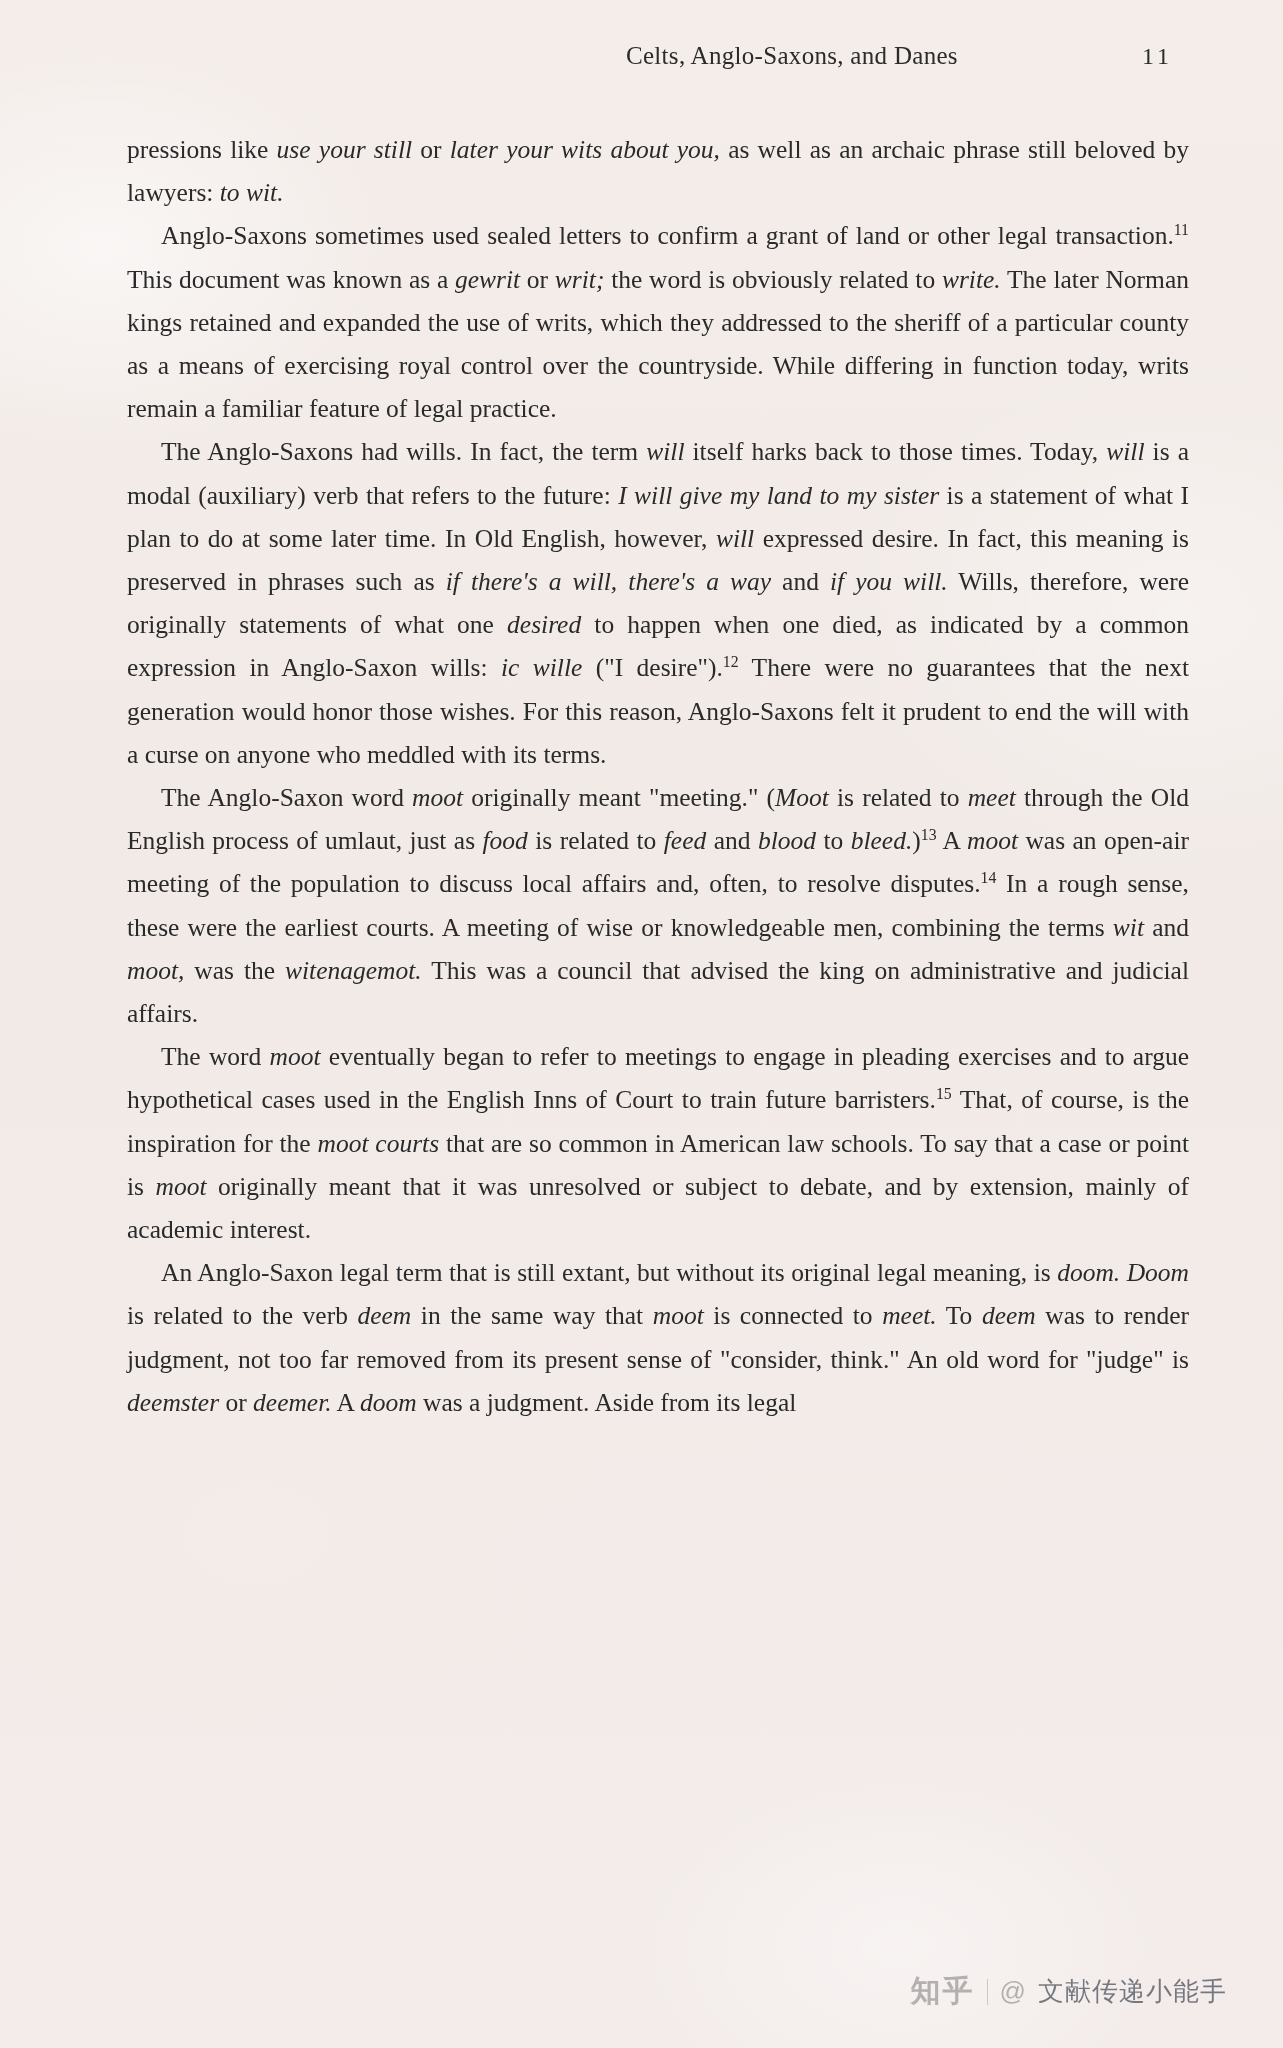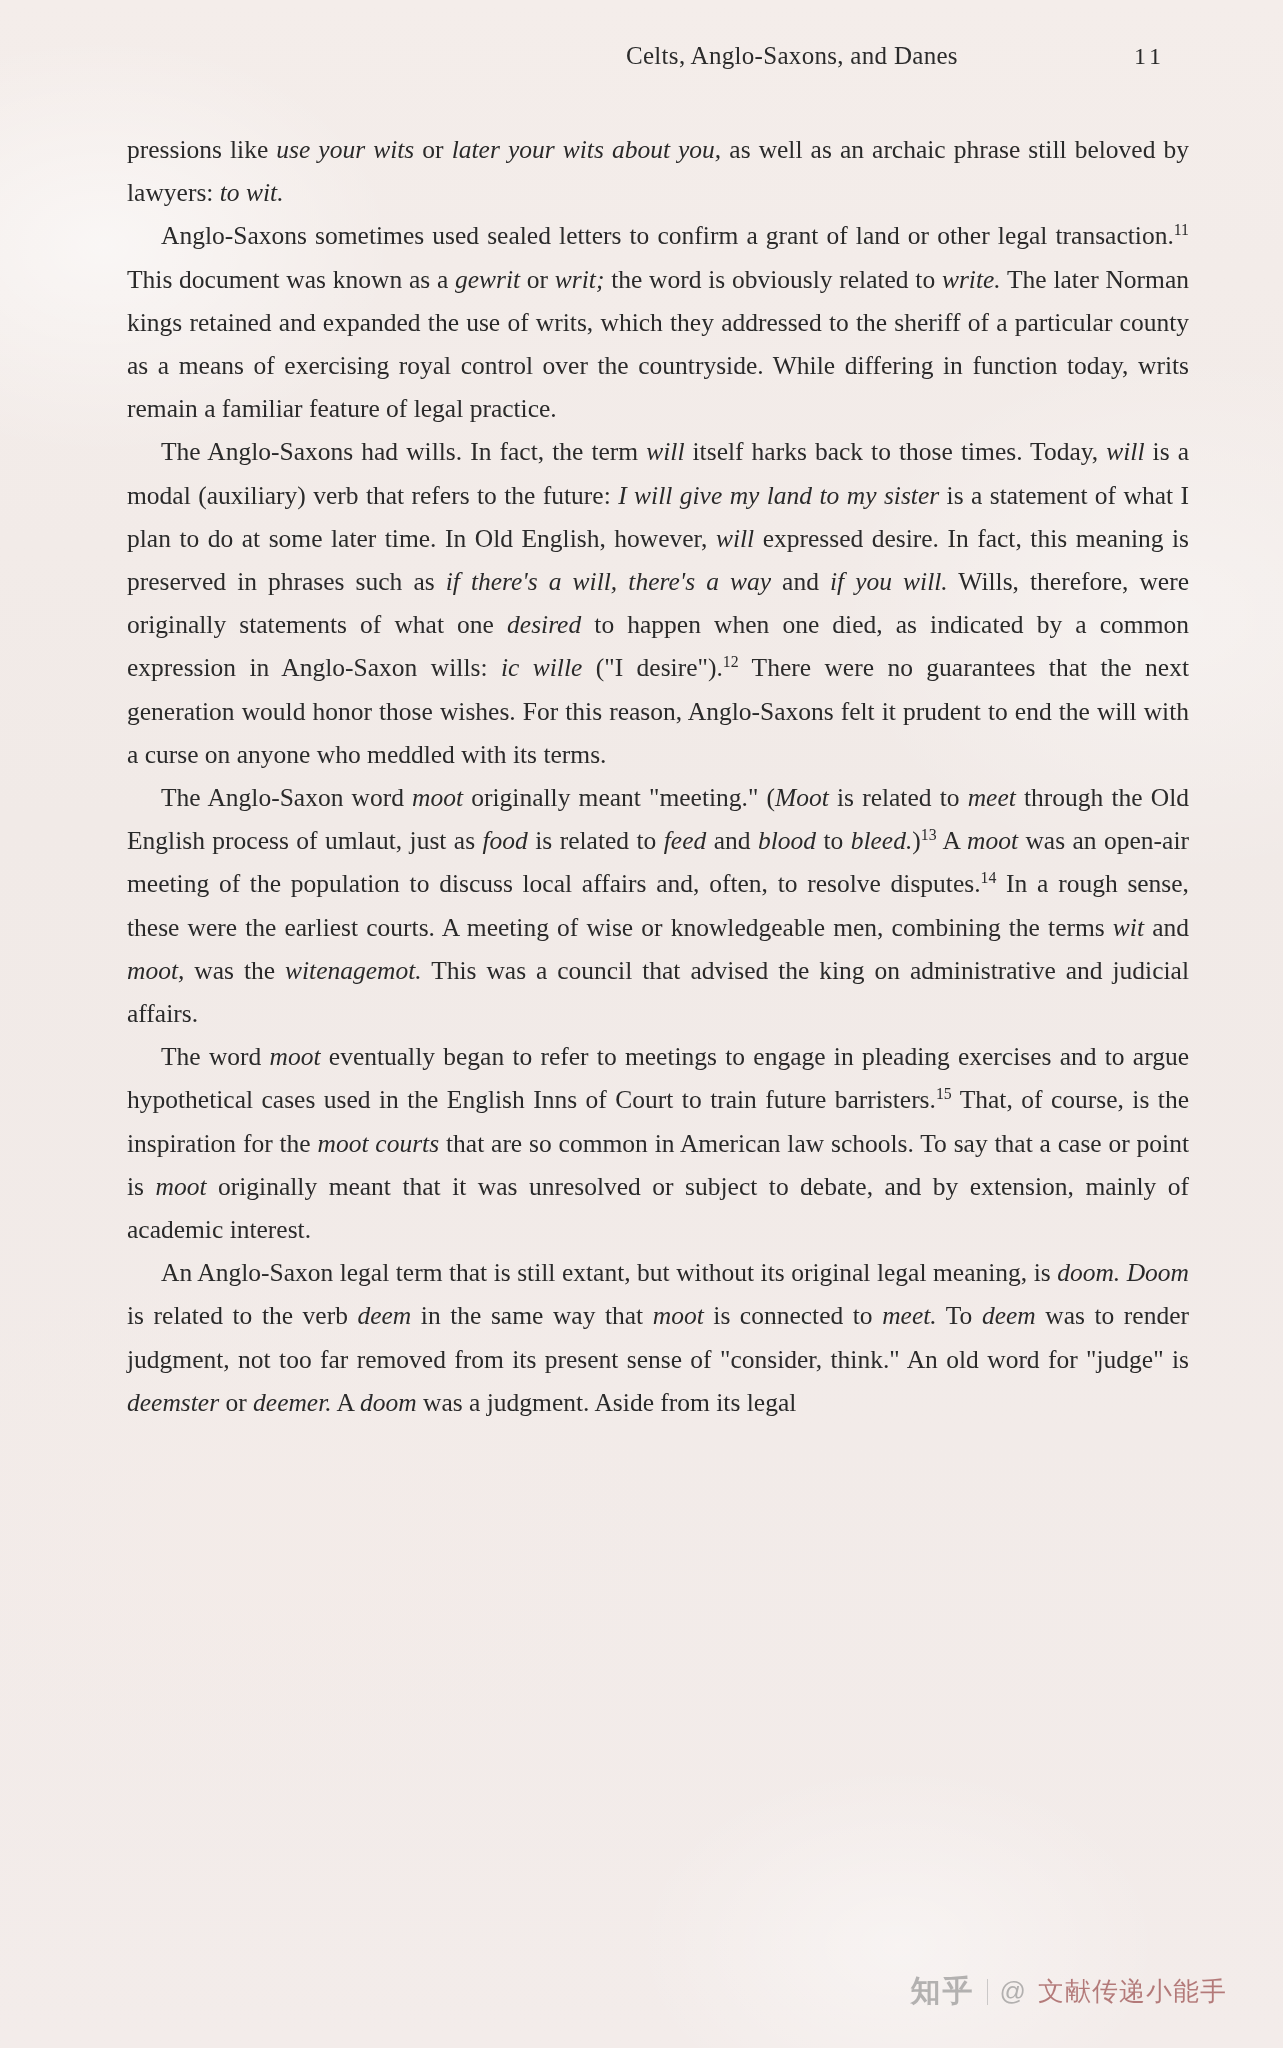--- a/index.html
+++ b/index.html
@@ -27,21 +27,21 @@
     pointer-events: none;
   }
   .page {
     position: absolute;
     inset: 0;
   }
   .header {
     position: absolute;
     top: 42px;
     left: 126px;
-    right: 118px;
+    right: 110px;
     height: 34px;
     display: flex;
     align-items: baseline;
     justify-content: space-between;
   }
   .running-head {
     font-family: "Liberation Serif", serif;
     font-size: 25px;
     color: #2b2b2b;
     letter-spacing: 0.3px;
@@ -101,21 +101,21 @@
     letter-spacing: 2px;
   }
   .wm-sep {
     width: 1px;
     height: 26px;
     background: #a9a9a9;
   }
   .wm-user {
     font-family: "Liberation Sans", sans-serif;
     font-size: 26px;
-    color: #7f1d1d;
+    color: #0f172a;
     letter-spacing: 1px;
   }
   .wm-at {
     font-family: "Liberation Sans", sans-serif;
     font-size: 26px;
     color: #7d7d7d;
   }
 </style>
 </head>
 <body>
@@ -124,21 +124,21 @@
 
 <div class="page">
 
   <div class="header">
     <div class="running-head">Celts, Anglo-Saxons, and Danes</div>
     <div class="folio">11</div>
   </div>
 
   <div class="body-text">
 
-    <p class="">pressions like <i>use your wits</i> or <i>later your wits about you,</i> as well as an archaic phrase still beloved by lawyers: <i>to wit.</i></p>
+    <p class="">pressions like <i>use your still</i> or <i>later your wits about you,</i> as well as an archaic phrase still beloved by lawyers: <i>to wit.</i></p>
 
     <p class="indent">Anglo-Saxons sometimes used sealed letters to confirm a grant of land or other legal transaction.<sup>11</sup> This document was known as a <i>gewrit</i> or <i>writ;</i> the word is obviously related to <i>write.</i> The later Norman kings retained and expanded the use of writs, which they addressed to the sheriff of a particular county as a means of exercising royal control over the countryside. While differing in function today, writs remain a familiar feature of legal practice.</p>
 
     <p class="indent">The Anglo-Saxons had wills. In fact, the term <i>will</i> itself harks back to those times. Today, <i>will</i> is a modal (auxiliary) verb that refers to the future: <i>I will give my land to my sister</i> is a statement of what I plan to do at some later time. In Old English, however, <i>will</i> expressed desire. In fact, this meaning is preserved in phrases such as <i>if there's a will, there's a way</i> and <i>if you will.</i> Wills, therefore, were originally statements of what one <i>desired</i> to happen when one died, as indicated by a common expression in Anglo-Saxon wills: <i>ic wille</i> ("I desire").<sup>12</sup> There were no guarantees that the next generation would honor those wishes. For this reason, Anglo-Saxons felt it prudent to end the will with a curse on anyone who meddled with its terms.</p>
 
     <p class="indent">The Anglo-Saxon word <i>moot</i> originally meant "meeting." (<i>Moot</i> is related to <i>meet</i> through the Old English process of <b>umlaut,</b> just as <i>food</i> is related to <i>feed</i> and <i>blood</i> to <i>bleed.</i>)<sup>13</sup> A <i>moot</i> was an open-air meeting of the population to discuss local affairs and, often, to resolve disputes.<sup>14</sup> In a rough sense, these were the earliest courts. A meeting of wise or knowledgeable men, combining the terms <i>wit</i> and <i>moot,</i> was the <i>witenagemot.</i> This was a council that advised the king on administrative and judicial affairs.</p>
 
     <p class="indent">The word <i>moot</i> eventually began to refer to meetings to engage in pleading exercises and to argue hypothetical cases used in the English Inns of Court to train future barristers.<sup>15</sup> That, of course, is the inspiration for the <i>moot courts</i> that are so common in American law schools. To say that a case or point is <i>moot</i> originally meant that it was unresolved or subject to debate, and by extension, mainly of academic interest.</p>
 
     <p class="indent">An Anglo-Saxon legal term that is still extant, but without its original legal meaning, is <i>doom. Doom</i> is related to the verb <i>deem</i> in the same way that <i>moot</i> is connected to <i>meet.</i> To <i>deem</i> was to render judgment, not too far removed from its present sense of "consider, think." An old word for "judge" is <i>deemster</i> or <i>deemer.</i> A <i>doom</i> was a judgment. Aside from its legal</p>

